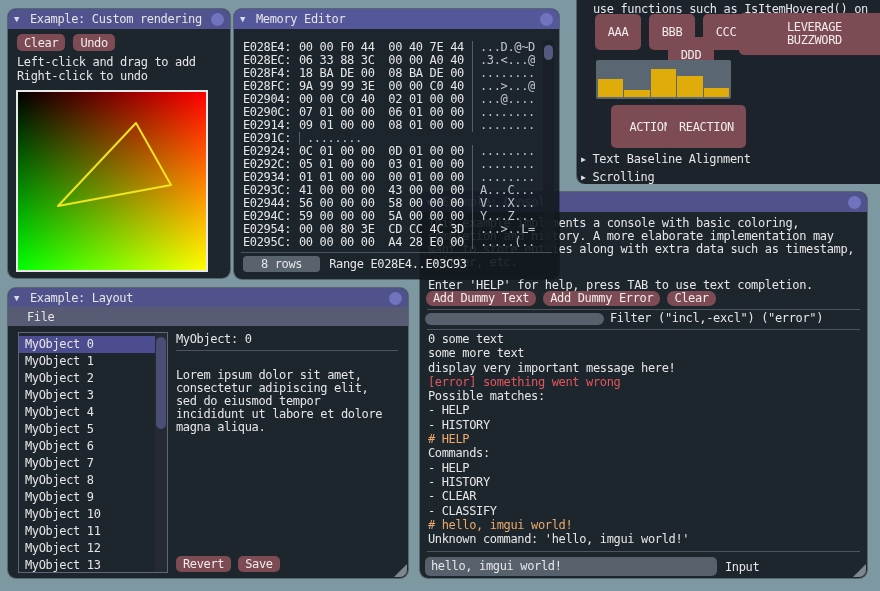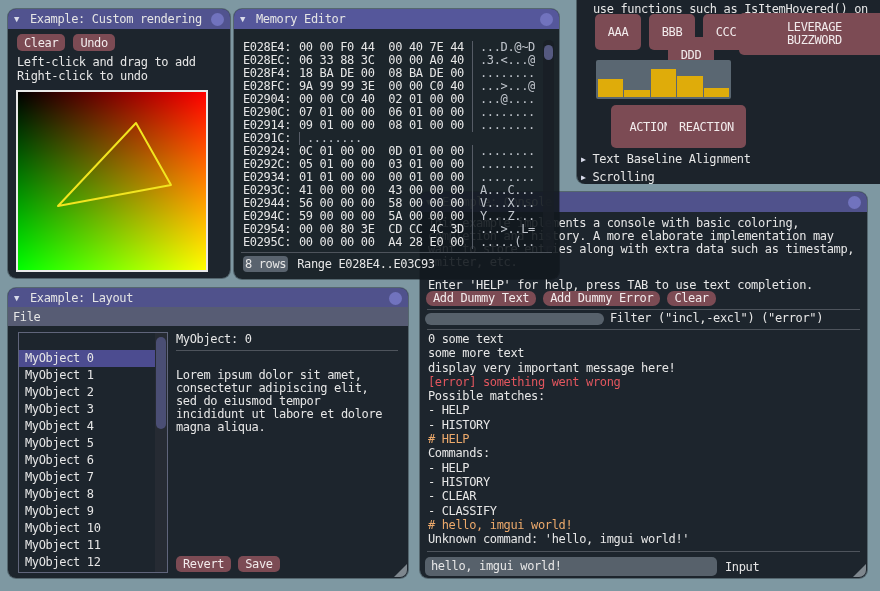--- a/index.html
+++ b/index.html
@@ -33,21 +33,21 @@
   
   #win-memory{left:234px;top:9px;width:325px;height:270px;z-index:30;background:rgba(18,24,30,0.9)}
   .memrows{position:absolute;left:9px;top:32px}
   .mrow{display:flex;height:13px;line-height:13px;white-space:pre}
   .maddr{width:56px}
   .mhex{width:173px}
   .msep{border-left:1px solid #565C66;margin-right:7px}
   .mascii{color:#BFC4CB}
   #win-memory .sepline{top:243px}
   .membar{position:absolute;left:9px;top:247px;display:flex;align-items:center;gap:9px}
-  .framebtn{display:inline-flex;align-items:center;background:#59636E;border-radius:4px;height:16px;padding:0 2px;white-space:pre}
+  .framebtn{display:inline-flex;align-items:center;background:#59636E;border-radius:4px;height:16px;padding:0 18px;white-space:pre}
   .mscroll{position:absolute;right:5px;top:31px;width:11px;height:212px;background:rgba(25,31,38,0.85);border-radius:5px}
   .mthumb{position:absolute;left:1px;top:5px;width:9px;height:15px;background:#555980;border-radius:5px}
 
   
   #win-demo{left:577px;top:0;width:303px;height:184px;z-index:5;border-radius:0 0 0 8px;background:rgba(22,28,35,0.94);box-shadow:-1px 0 0 rgba(10,12,16,0.4)}
   #demo-toptext{position:absolute;left:16px;top:2px;white-space:pre}
   #demo-btnrow{position:absolute;left:18px;top:14px;display:flex;gap:8px}
   .sbtn{width:28px;height:18px;padding:9px}
   #btn-ddd{position:absolute;left:91px;top:37px}
   #btn-lev{position:absolute;left:162px;top:13px;width:137px;height:42px;flex-direction:column;line-height:13px}
@@ -74,22 +74,22 @@
   .clogline{white-space:pre}
   .clogline.error{color:#E2565E}
   .clogline.command{color:#ECA96B}
   #c-sep3{top:359px}
   #c-inputpill{position:absolute;left:5px;top:365px;width:292px;height:19px;background:#57616B;border-radius:5px;line-height:19px;padding-left:6px;box-sizing:border-box;white-space:pre}
   #c-inputlabel{position:absolute;left:305px;top:368px;white-space:pre}
 
   
   #win-layout{left:8px;top:288px;width:400px;height:290px;z-index:12}
   #l-menubar{position:absolute;left:0;top:19px;right:0;height:19px;background:#575C74;display:flex;align-items:center}
-  #l-menubar .menuitem{padding-left:5px;white-space:pre}
-  #l-list{position:absolute;left:10px;top:44px;width:150px;height:241px;border:1px solid #60657B;overflow:hidden;padding-top:17px;box-sizing:border-box}
+  #l-menubar .menuitem{padding-left:19px;white-space:pre}
+  #l-list{position:absolute;left:10px;top:44px;width:150px;height:241px;border:1px solid #60657B;overflow:hidden;padding-top:3px;box-sizing:border-box}
   .litem{height:17px;line-height:17px;padding-left:6px;white-space:pre}
   .litem.selected{background:#4C4C90}
   #l-scroll{position:absolute;right:1px;top:1px;width:12px;height:237px;background:#262B33}
   #l-thumb{position:absolute;left:1px;top:4px;width:10px;height:92px;background:#4A4E74;border-radius:5px}
   #l-detail{position:absolute;left:168px;top:44px;right:10px}
   #l-dtitle{white-space:pre}
   #l-dsep{position:relative;margin-top:4px;height:1px;background:#4E545C}
   #l-lorem{margin-top:18px;line-height:13px}
   .lorline{white-space:pre}
   #l-btns{position:absolute;left:168px;top:268px;display:flex;gap:7px}

